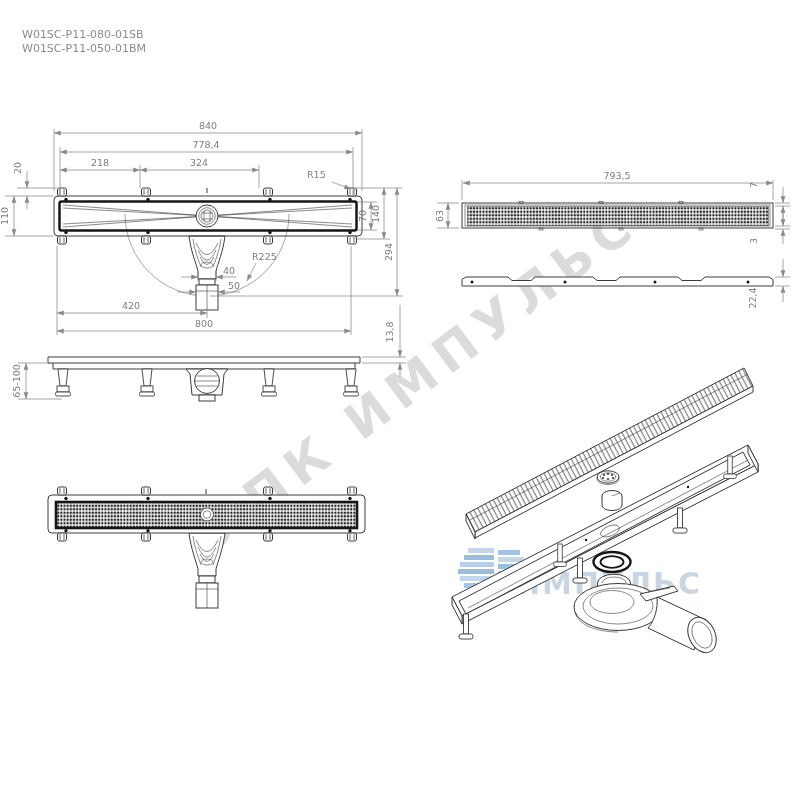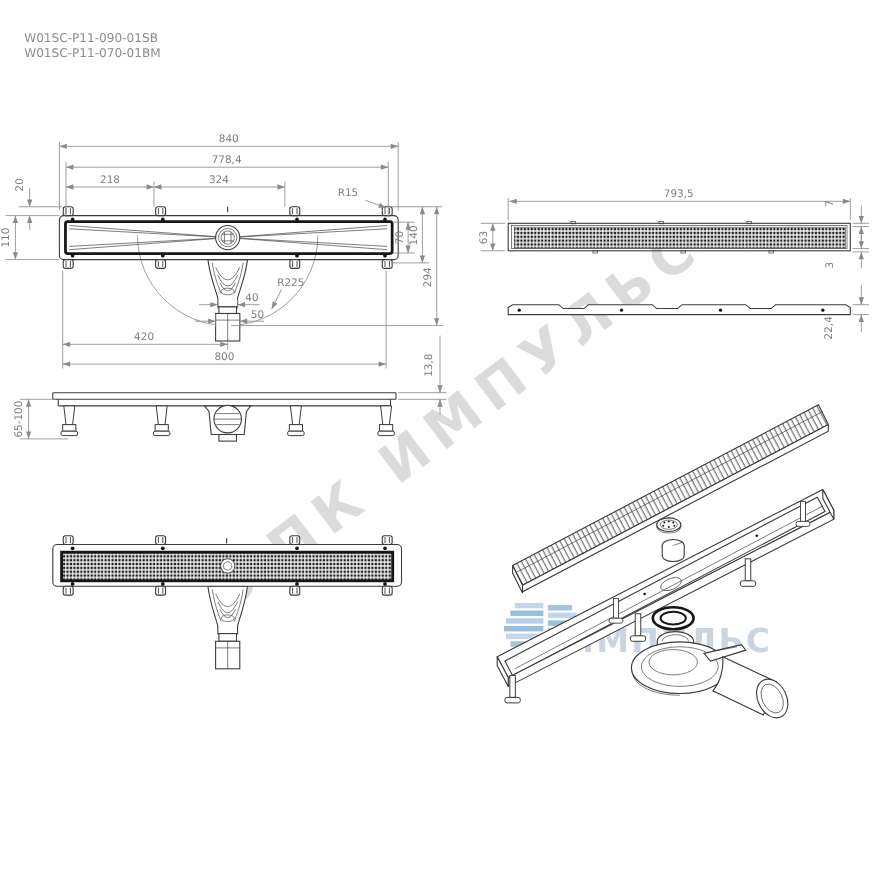--- a/index.html
+++ b/index.html
@@ -40,22 +40,22 @@
       <rect x="40" y="23" width="30" height="5" fill="#b7cfe8"></rect>
       <rect x="2" y="28" width="34" height="5" fill="#c3d7ec"></rect>
       <rect x="40" y="30" width="26" height="5" fill="#a5c3e2"></rect>
       <rect x="6" y="35" width="30" height="5" fill="#a5c3e2"></rect>
       <rect x="40" y="37" width="22" height="5" fill="#c3d7ec"></rect>
     </g>
   </svg>
   <div class="wm-logo-text">ИМПУЛЬС</div>
 
   <div class="codes">
-    <div>W01SC-P11-090-01SB</div>
-    <div>W01SC-P11-070-01BM</div>
+    <div>W01SC-P11-080-01SB</div>
+    <div>W01SC-P11-050-01BM</div>
   </div>
 
   <svg class="draw" width="800" height="800" viewBox="0 0 800 800">
     <defs>
       <marker id="arr" viewBox="0 0 10 8" markerWidth="11" markerHeight="8" refX="9.5" refY="4" orient="auto-start-reverse">
         <path d="M0.5,0.8 L9.5,4 L0.5,7.2 Z" fill="#8a8a8a"></path>
       </marker>
       <pattern id="perf" width="3.15" height="3.5" patternUnits="userSpaceOnUse">
         <rect width="3.15" height="3.5" fill="#ffffff"></rect>
         <rect x="0.45" y="0.6" width="2.1" height="2.3" fill="#1e1e1e"></rect>

